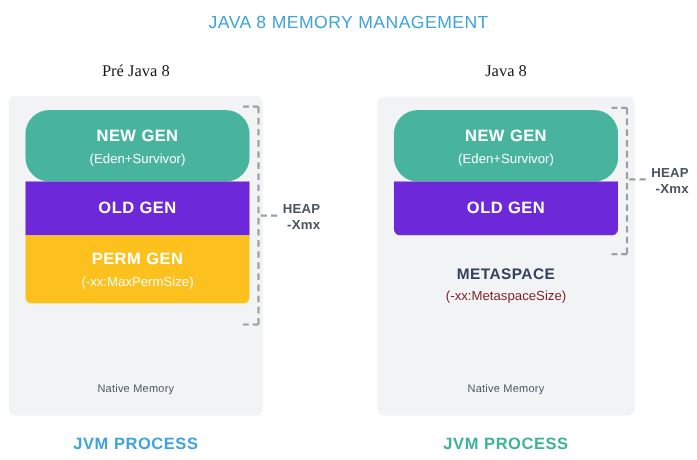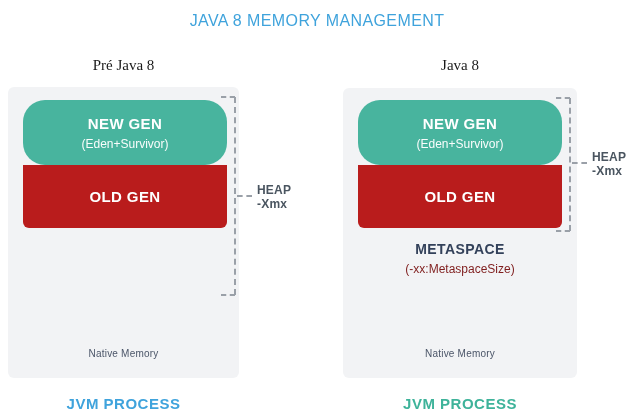--- a/index.html
+++ b/index.html
@@ -22,21 +22,21 @@
   .blocks{
     width:204px;border-radius:6px;overflow:hidden;top:100px;
   }
   .block{
     width:204px;display:flex;flex-direction:column;align-items:center;justify-content:center;
     color:#ffffff;text-align:center;
   }
   .block .blabel{font-size:15px;font-weight:bold;letter-spacing:.4px;}
   .block .bsub{font-size:12px;margin-top:5px;color:rgba(255,255,255,.97);}
   .teal{background:#48b49e;height:65px;border-radius:22px;}
-  .slate{background:#b91c1c;height:63px;}
+  .slate{background:#6d28d9;height:49px;}
   .yellow{background:#fcc11d;height:62px;}
   .meta-label{
     width:234px;text-align:center;font-size:14px;font-weight:bold;
     letter-spacing:.4px;color:#33415a;
   }
   .meta-sub{
     width:234px;text-align:center;font-size:12px;color:#7f1d1d;
   }
   .native{
     width:231px;text-align:center;top:348px;
@@ -44,37 +44,41 @@
   }
   .footer{
     width:231px;text-align:center;top:395px;
     font-size:15px;font-weight:bold;letter-spacing:.5px;
   }
   .footer-blue{color:#3fa3dc;}
   .footer-teal{color:#3eb39a;}
   .vline{border-left:2px dashed #9aa0a8;width:0;}
   .hdash{border-top:2px dashed #9aa0a8;height:0;}
   .heap-label{
-    font-size:12px;font-weight:bold;color:#4a5560;line-height:14px;letter-spacing:.2px;
+    font-size:12px;font-weight:bold;color:#4a5560;line-height:14px;letter-spacing:.2px;text-align:right;
   }
 </style>
 </head>
 <body>
 
 <div class="abs title">JAVA 8 MEMORY MANAGEMENT</div>
 
 <div class="abs panel-heading" style="left:8px;">Pré Java 8</div>
 <div class="abs panel" style="left:8px;"></div>
 <div class="abs blocks" style="left:23px;">
   <div class="block teal">
     <div class="blabel">NEW GEN</div>
     <div class="bsub">(Eden+Survivor)</div>
   </div>
   <div class="block slate">
     <div class="blabel">OLD GEN</div>
+  </div>
+  <div class="block yellow">
+    <div class="blabel">PERM GEN</div>
+    <div class="bsub">(-xx:MaxPermSize)</div>
   </div>
 </div>
 <div class="abs native" style="left:8px;">Native Memory</div>
 <div class="abs footer footer-blue" style="left:8px;">JVM PROCESS</div>
 
 <div class="abs hdash" style="left:221px;top:96px;width:14px;"></div>
 <div class="abs vline" style="left:234px;top:97px;height:198px;"></div>
 <div class="abs hdash" style="left:221px;top:294px;width:14px;"></div>
 <div class="abs hdash" style="left:237px;top:195px;width:15px;"></div>
 <div class="abs heap-label" style="left:257px;top:183px;">

